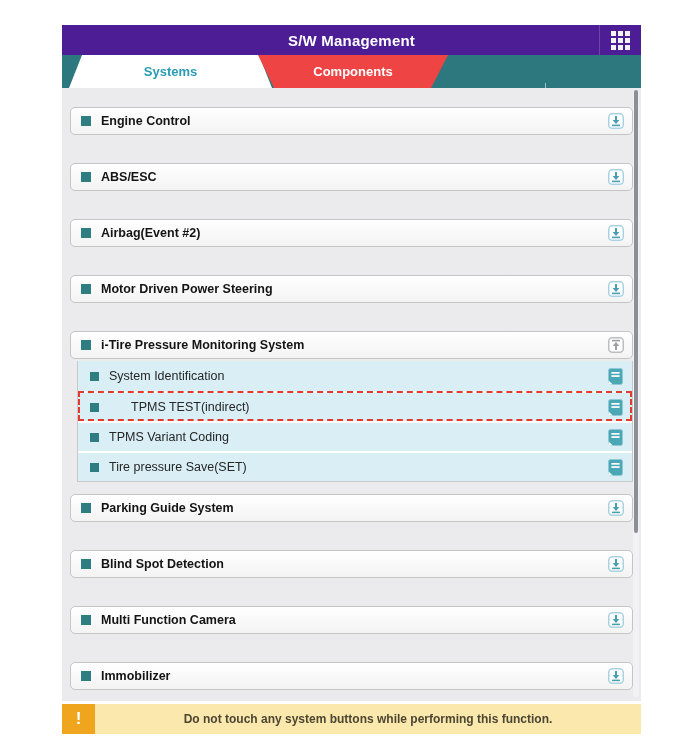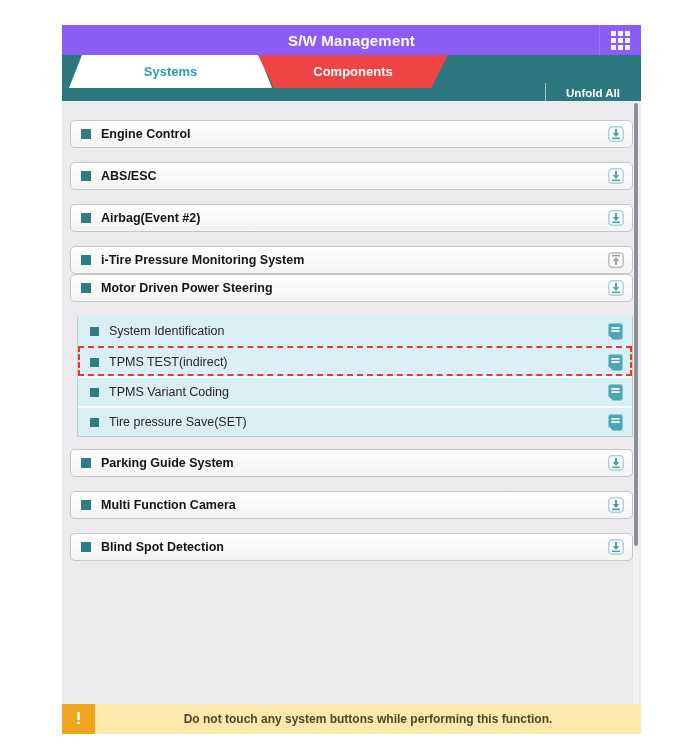--- a/index.html
+++ b/index.html
@@ -2,51 +2,51 @@
 <html><head>
 <meta charset="utf-8">
 <style>
   * { margin:0; padding:0; box-sizing:border-box; }
   html,body { background:#fff; }
   body { font-family:"Liberation Sans","DejaVu Sans",sans-serif; }
   .stage { position:relative; width:700px; height:753px; background:#ffffff; overflow:hidden; }
   .app { position:absolute; left:62px; top:25px; width:579px; }
 
   
-  .hdr { position:relative; height:30px; background:#8b5cf6; display:flex; align-items:center; justify-content:center; }
+  .hdr { position:relative; height:30px; background:#4c1d95; display:flex; align-items:center; justify-content:center; }
   .hdr-title { color:#ffffff; font-weight:bold; font-size:15px; letter-spacing:.2px; }
   .hdr-sep { position:absolute; right:41px; top:0; width:1px; height:100%; background:rgba(255,255,255,.18); }
   .grid-btn { position:absolute; right:9px; top:4px; width:23px; height:22px; display:flex; align-items:center; justify-content:center; cursor:pointer; background:transparent; border:none; }
   .grid-ic { display:grid; grid-template-columns:repeat(3,5px); grid-template-rows:repeat(3,5px); gap:2px; }
   .grid-ic i { background:#f2f3f4; display:block; }
 
   
-  .tabbar { position:relative; height:46px; background:#2d787e;text-align:center; }
+  .tabbar { position:relative; height:33px; background:#2d787e;text-align:center; }
   .tab { position:absolute; top:0; height:33px; display:flex; align-items:center; justify-content:center; font-weight:bold; font-size:13px; cursor:pointer; }
   .tab-systems { left:7px; width:203px; background:#ffffff; color:#2a9cb4; clip-path:polygon(13px 0, calc(100% - 13px) 0, 100% 100%, 0 100%); }
   .tab-components { left:196px; width:190px; background:#ef4444; color:#ffffff; clip-path:polygon(0 0, 100% 0, calc(100% - 17px) 100%, 16px 100%); }
   .unfold { position:absolute; right:0; top:1px; height:33px; width:96px; display:flex; align-items:center; justify-content:center; cursor:pointer;margin-top:20px; }
   .unfold:before { content:""; position:absolute; left:0; top:7px; height:19px; width:1px; background:rgba(255,255,255,.55); }
   .unfold span { color:#ffffff; font-weight:bold; font-size:11.5px; }
 
   
   .content { position:relative; height:613px; background:#ebebed; padding:19px 8px 0 8px; overflow:hidden; }
-  .row { position:relative; height:28px; margin-bottom:14px; background:linear-gradient(#ffffff,#f3f3f3); border:1px solid #c6c6c6; border-radius:5px; display:flex; align-items:center; cursor:pointer; }
+  .row { position:relative; height:28px; margin-bottom:28px; background:linear-gradient(#ffffff,#f3f3f3); border:1px solid #c6c6c6; border-radius:5px; display:flex; align-items:center; cursor:pointer; }
   .bullet { width:10px; height:10px; background:#2e7d80; margin-left:10px; flex:0 0 auto; }
   .rlabel { margin-left:10px; font-weight:bold; font-size:12.5px; color:#141414; }
   .row .ric { margin-left:auto; margin-right:8px; display:flex; }
 
   
   .subpanel { margin:2px 0 12px 7px; background:#d9eef5; border:1px solid #c9c9c9; border-top:none; }
   .subrow { position:relative; height:30px; display:flex; align-items:center; cursor:pointer; border-top:2px solid rgba(255,255,255,.95); }
   .subrow:first-child { border-top:none;align-items:center; }
   .sbullet { width:9px; height:9px; background:#2e7d80; margin-left:12px; flex:0 0 auto; }
   .slabel { margin-left:10px; font-size:12.5px; color:#262626; }
   .subrow .ric { margin-left:auto; margin-right:9px; display:flex; }
-  .subrow.hl { outline:2px dashed #e23b2e; outline-offset:-2px; }
+  .subrow.hl { outline:2px dashed #e23b2e; outline-offset:-2px;gap:22px; }
 
   
   .sbar { position:absolute; top:2px; right:2px; width:6px; height:607px; background:#f2f2f4; border-radius:3px; }
   .sthumb { position:absolute; top:0; left:1px; width:4px; height:73%; background:#8b9097; border-radius:2px; cursor:pointer; }
 
   
   .warn { position:absolute; left:62px; top:704px; width:579px; height:30px; display:flex; background:#fbe8ac; }
   .warn-ic { width:33px; height:30px; background:#f0a51f; color:#ffffff; font-weight:bold; font-size:17px; display:flex; align-items:center; justify-content:center; flex:0 0 auto; }
   .warn-txt { flex:1; display:flex; align-items:center; justify-content:center; font-weight:bold; font-size:12px; color:#4c4633; }
 </style>
@@ -123,46 +123,46 @@
           <svg width="16" height="16" viewBox="0 0 16 16">
               <rect x="0.75" y="0.75" width="14.5" height="14.5" rx="3.5" fill="#ffffff" stroke="#a9d2e0" stroke-width="1.5"></rect>
               <rect x="7" y="3" width="2" height="4.5" fill="#4a9fae"></rect>
               <path d="M4.6 7 L11.4 7 L8 11 Z" fill="#4a9fae"></path>
               <rect x="4" y="11.6" width="8" height="1.6" fill="#4a9fae"></rect>
             </svg>
         </span>
       </div>
 
 
+      <div class="row">
+        <span class="bullet"></span>
+        <span class="rlabel">Motor Driven Power Steering</span>
+        <span class="ric">
+          <svg width="16" height="16" viewBox="0 0 16 16">
+              <rect x="0.75" y="0.75" width="14.5" height="14.5" rx="3.5" fill="#ffffff" stroke="#a9d2e0" stroke-width="1.5"></rect>
+              <rect x="7" y="3" width="2" height="4.5" fill="#4a9fae"></rect>
+              <path d="M4.6 7 L11.4 7 L8 11 Z" fill="#4a9fae"></path>
+              <rect x="4" y="11.6" width="8" height="1.6" fill="#4a9fae"></rect>
+            </svg>
+        </span>
+      </div>
+
       <div class="row" style="margin-bottom:0;">
         <span class="bullet"></span>
         <span class="rlabel">i-Tire Pressure Monitoring System</span>
         <span class="ric">
           <svg width="16" height="16" viewBox="0 0 16 16">
               <rect x="0.75" y="0.75" width="14.5" height="14.5" rx="3.5" fill="#ffffff" stroke="#bbbdbf" stroke-width="1.5"></rect>
               <rect x="4" y="2.8" width="8" height="1.6" fill="#9aa0a4"></rect>
               <path d="M4.6 9 L11.4 9 L8 5 Z" fill="#9aa0a4"></path>
               <rect x="7" y="8.5" width="2" height="4.5" fill="#9aa0a4"></rect>
             </svg>
         </span>
       </div>
 
-      <div class="row">
-        <span class="bullet"></span>
-        <span class="rlabel">Motor Driven Power Steering</span>
-        <span class="ric">
-          <svg width="16" height="16" viewBox="0 0 16 16">
-              <rect x="0.75" y="0.75" width="14.5" height="14.5" rx="3.5" fill="#ffffff" stroke="#a9d2e0" stroke-width="1.5"></rect>
-              <rect x="7" y="3" width="2" height="4.5" fill="#4a9fae"></rect>
-              <path d="M4.6 7 L11.4 7 L8 11 Z" fill="#4a9fae"></path>
-              <rect x="4" y="11.6" width="8" height="1.6" fill="#4a9fae"></rect>
-            </svg>
-        </span>
-      </div>
-
       <div class="subpanel">
         <div class="subrow">
           <span class="sbullet"></span>
           <span class="slabel">System Identification</span>
           <span class="ric">
             <svg width="15" height="17" viewBox="0 0 15 17">
                 <rect x="0.5" y="0.5" width="14" height="16" rx="2" fill="#4aa7b6" stroke="#8fc9d4"></rect>
                 <rect x="3.4" y="4" width="8.2" height="1.7" fill="#ffffff"></rect>
                 <rect x="3.4" y="7.2" width="8.2" height="1.7" fill="#ffffff"></rect>
                 <path d="M0.5 12.5 L4.8 16.5 L0.5 16.5 Z" fill="#ffffff"></path>
@@ -215,44 +215,56 @@
               <rect x="0.75" y="0.75" width="14.5" height="14.5" rx="3.5" fill="#ffffff" stroke="#a9d2e0" stroke-width="1.5"></rect>
               <rect x="7" y="3" width="2" height="4.5" fill="#4a9fae"></rect>
               <path d="M4.6 7 L11.4 7 L8 11 Z" fill="#4a9fae"></path>
               <rect x="4" y="11.6" width="8" height="1.6" fill="#4a9fae"></rect>
             </svg>
         </span>
       </div>
 
       <div class="row">
         <span class="bullet"></span>
+        <span class="rlabel">Blind Spot Detection</span>
+        <span class="ric">
+          <svg width="16" height="16" viewBox="0 0 16 16">
+              <rect x="0.75" y="0.75" width="14.5" height="14.5" rx="3.5" fill="#ffffff" stroke="#a9d2e0" stroke-width="1.5"></rect>
+              <rect x="7" y="3" width="2" height="4.5" fill="#4a9fae"></rect>
+              <path d="M4.6 7 L11.4 7 L8 11 Z" fill="#4a9fae"></path>
+              <rect x="4" y="11.6" width="8" height="1.6" fill="#4a9fae"></rect>
+            </svg>
+        </span>
+      </div>
+
+      <div class="row">
+        <span class="bullet"></span>
         <span class="rlabel">Multi Function Camera</span>
         <span class="ric">
           <svg width="16" height="16" viewBox="0 0 16 16">
               <rect x="0.75" y="0.75" width="14.5" height="14.5" rx="3.5" fill="#ffffff" stroke="#a9d2e0" stroke-width="1.5"></rect>
               <rect x="7" y="3" width="2" height="4.5" fill="#4a9fae"></rect>
               <path d="M4.6 7 L11.4 7 L8 11 Z" fill="#4a9fae"></path>
               <rect x="4" y="11.6" width="8" height="1.6" fill="#4a9fae"></rect>
             </svg>
         </span>
       </div>
 
       <div class="row">
         <span class="bullet"></span>
-        <span class="rlabel">Blind Spot Detection</span>
-        <span class="ric">
-          <svg width="16" height="16" viewBox="0 0 16 16">
-              <rect x="0.75" y="0.75" width="14.5" height="14.5" rx="3.5" fill="#ffffff" stroke="#a9d2e0" stroke-width="1.5"></rect>
-              <rect x="7" y="3" width="2" height="4.5" fill="#4a9fae"></rect>
-              <path d="M4.6 7 L11.4 7 L8 11 Z" fill="#4a9fae"></path>
-              <rect x="4" y="11.6" width="8" height="1.6" fill="#4a9fae"></rect>
-            </svg>
-        </span>
-      </div>
-
+        <span class="rlabel">Immobilizer</span>
+        <span class="ric">
+          <svg width="16" height="16" viewBox="0 0 16 16">
+              <rect x="0.75" y="0.75" width="14.5" height="14.5" rx="3.5" fill="#ffffff" stroke="#a9d2e0" stroke-width="1.5"></rect>
+              <rect x="7" y="3" width="2" height="4.5" fill="#4a9fae"></rect>
+              <path d="M4.6 7 L11.4 7 L8 11 Z" fill="#4a9fae"></path>
+              <rect x="4" y="11.6" width="8" height="1.6" fill="#4a9fae"></rect>
+            </svg>
+        </span>
+      </div>
 
       <div class="sbar">
         <div class="sthumb"></div>
       </div>
     </div>
   </div>
 
   <div class="warn">
     <div class="warn-ic">!</div>
     <div class="warn-txt">Do not touch any system buttons while performing this function.</div>

